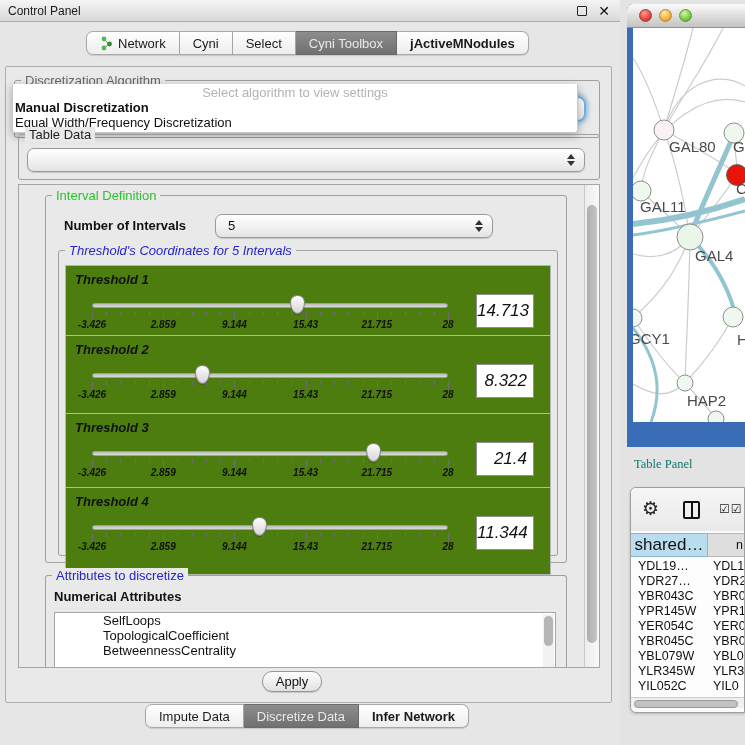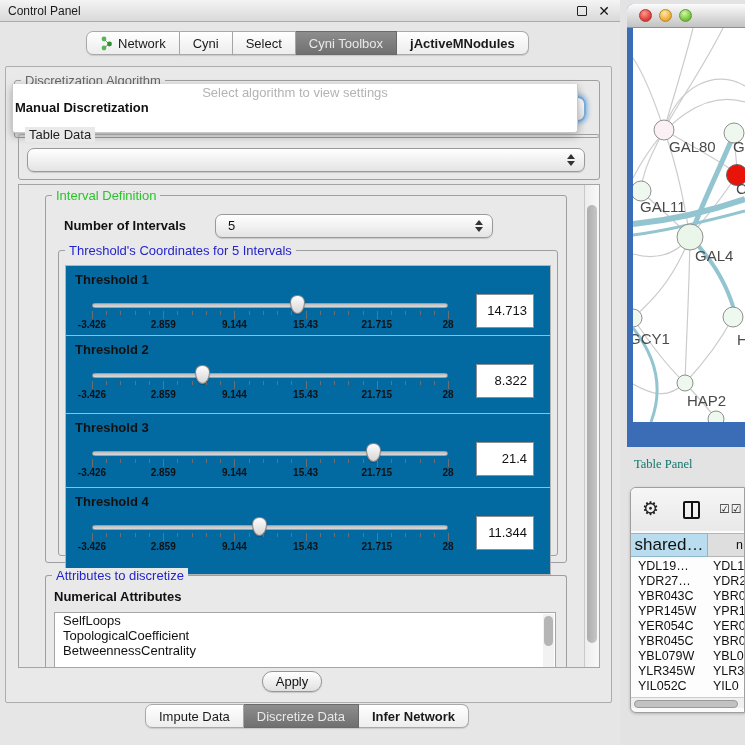--- a/index.html
+++ b/index.html
@@ -54,40 +54,40 @@
 
   
   .scrollpane { position:absolute; left:18px; top:184px; width:582px; height:484px;
     border:1px solid #a5a5a5; background:#e9e9e9; overflow:hidden; }
   .vscroll { position:absolute; right:0; top:0; width:15px; height:482px;
     background:linear-gradient(90deg,#ededed,#f8f8f8); border-left:1px solid #c9c9c9; }
   .vscroll .thumb-v { position:absolute; left:2px; top:20px; width:10px; height:438px;
     background:linear-gradient(90deg,#adadad,#c6c6c6); border-radius:5px; }
 
   
-  .th-row { position:absolute; left:6px; width:486px; height:88px; background:#0369a1;
+  .th-row { position:absolute; left:6px; width:486px; height:88px; background:#4d7c0f;
     border:1px solid #b4b4b4; }
   .th-label { position:absolute; left:9px; top:6px; font-weight:bold; font-size:13px; }
   .slider { position:absolute; left:26px; top:34px; width:356px; height:26px; }
   .track { position:absolute; left:0; top:3px; width:356px; height:5px; border-radius:3px;
     background:linear-gradient(#bdbdbd,#d9d9d9); border:1px solid #9e9e9e; }
   .thumb { position:absolute; top:-5px; width:15px; height:19px;
     background:linear-gradient(#fdfdfd,#d6d6d6); border:1px solid #878787;
     border-radius:7px 7px 50% 50% / 7px 7px 12px 12px; box-shadow:0 1px 1px rgba(0,0,0,.2); }
   .ticks { position:absolute; left:26px; top:45px; width:356px; height:9px; }
   .ticks i { position:absolute; top:0; width:1px; background:#6e6e6e; display:block; }
   .tlabels { position:absolute; left:26px; top:53px; width:356px; height:12px; }
   .tlabels span { position:absolute; transform:translateX(-50%); font-size:10px; font-weight:bold; color:#111; white-space:nowrap; }
   .th-value { position:absolute; right:16px; top:28px; width:58px; height:34px; background:#fff;
-    border:1px solid #8f8f8f; text-align:right; line-height:32px; font-size:13px; padding-right:6px; }
+    border:1px solid #8f8f8f; text-align:right; line-height:32px; font-size:17px; padding-right:6px; }
 
   
   .attr-list { position:absolute; left:8px; top:36px; width:502px; height:56px; background:#fff;
     border:1px solid #a5a5a5; overflow:hidden; }
-  .attr-list .item { font-size:13px; line-height:15px; padding-left:8px; color:#111; white-space:nowrap; }
+  .attr-list .item { font-size:13px; line-height:15px; padding-left:8px; color:#111; white-space:nowrap;margin-left:40px; }
   .list-scroll { position:absolute; right:1px; top:1px; width:11px; height:54px; background:#f2f2f2; }
   .list-scroll .thumb-v { position:absolute; left:1px; top:2px; width:9px; height:30px; background:#b5b5b5; border-radius:5px; }
 
   .apply-btn { position:absolute; left:262px; top:671px; width:60px; height:21px; border-radius:10px;
     background:linear-gradient(#ffffff,#e1e1e1); border:1px solid #969696; font-size:13px; text-align:center;
     line-height:19px; box-shadow:0 1px 1px rgba(0,0,0,.15); }
 
   
   .net-frame { position:absolute; left:627px; top:4px; width:118px; height:443px; background:#3a6db5; border-radius:6px 0 0 0; }
   .net-titlebar { position:absolute; left:0; top:0; width:118px; height:24px;
@@ -164,20 +164,21 @@
 
     <div class="groupbox" style="left:14px; top:80px; width:586px; height:58px;">
       <span class="grouplabel" style="color:#666;">Discretization Algorithm</span>
     </div>
 
     <div class="focus-combo"></div>
 
     <div class="popup">
       <span class="ph">Select algorithm to view settings</span>
       <span class="opt hl">Manual Discretization</span>
+      <span class="opt">Equal Width/Frequency Discretization</span>
     </div>
 
     <div class="groupbox" style="left:18px; top:134px; width:582px; height:46px;">
       <span class="grouplabel" style="color:#222;">Table Data</span>
       <div class="combo" style="left:8px; top:13px; width:558px;">
         <span class="spinner">
             <i class="up"></i>
             <i class="dn"></i>
           </span>
       </div>
@@ -190,21 +191,21 @@
 
         <span style="position:absolute; left:18px; top:22px; font-weight:bold; font-size:13px;">Number of Intervals</span>
         <div class="combo" style="left:169px; top:18px; width:278px;">
           <span class="val">5</span>
           <span class="spinner">
               <i class="up"></i>
               <i class="dn"></i>
             </span>
         </div>
 
-        <div class="groupbox" style="left:12px; top:54px; width:500px; height:306px;">
+        <div class="groupbox" style="left:12px; top:54px; width:500px; height:306px;font-style:italic;">
           <span class="grouplabel" style="color:#2424cc;">Threshold's Coordinates for 5 Intervals</span>
 
           <div class="th-row" style="top:14px;">
             <span class="th-label">Threshold 1</span>
             <div class="slider">
               <div class="track"></div>
               <div class="thumb" style="left: 197.982px;"></div>
             </div>
             <div class="ticks">
                 <i style="left: 0px; height: 8px;"></i>

